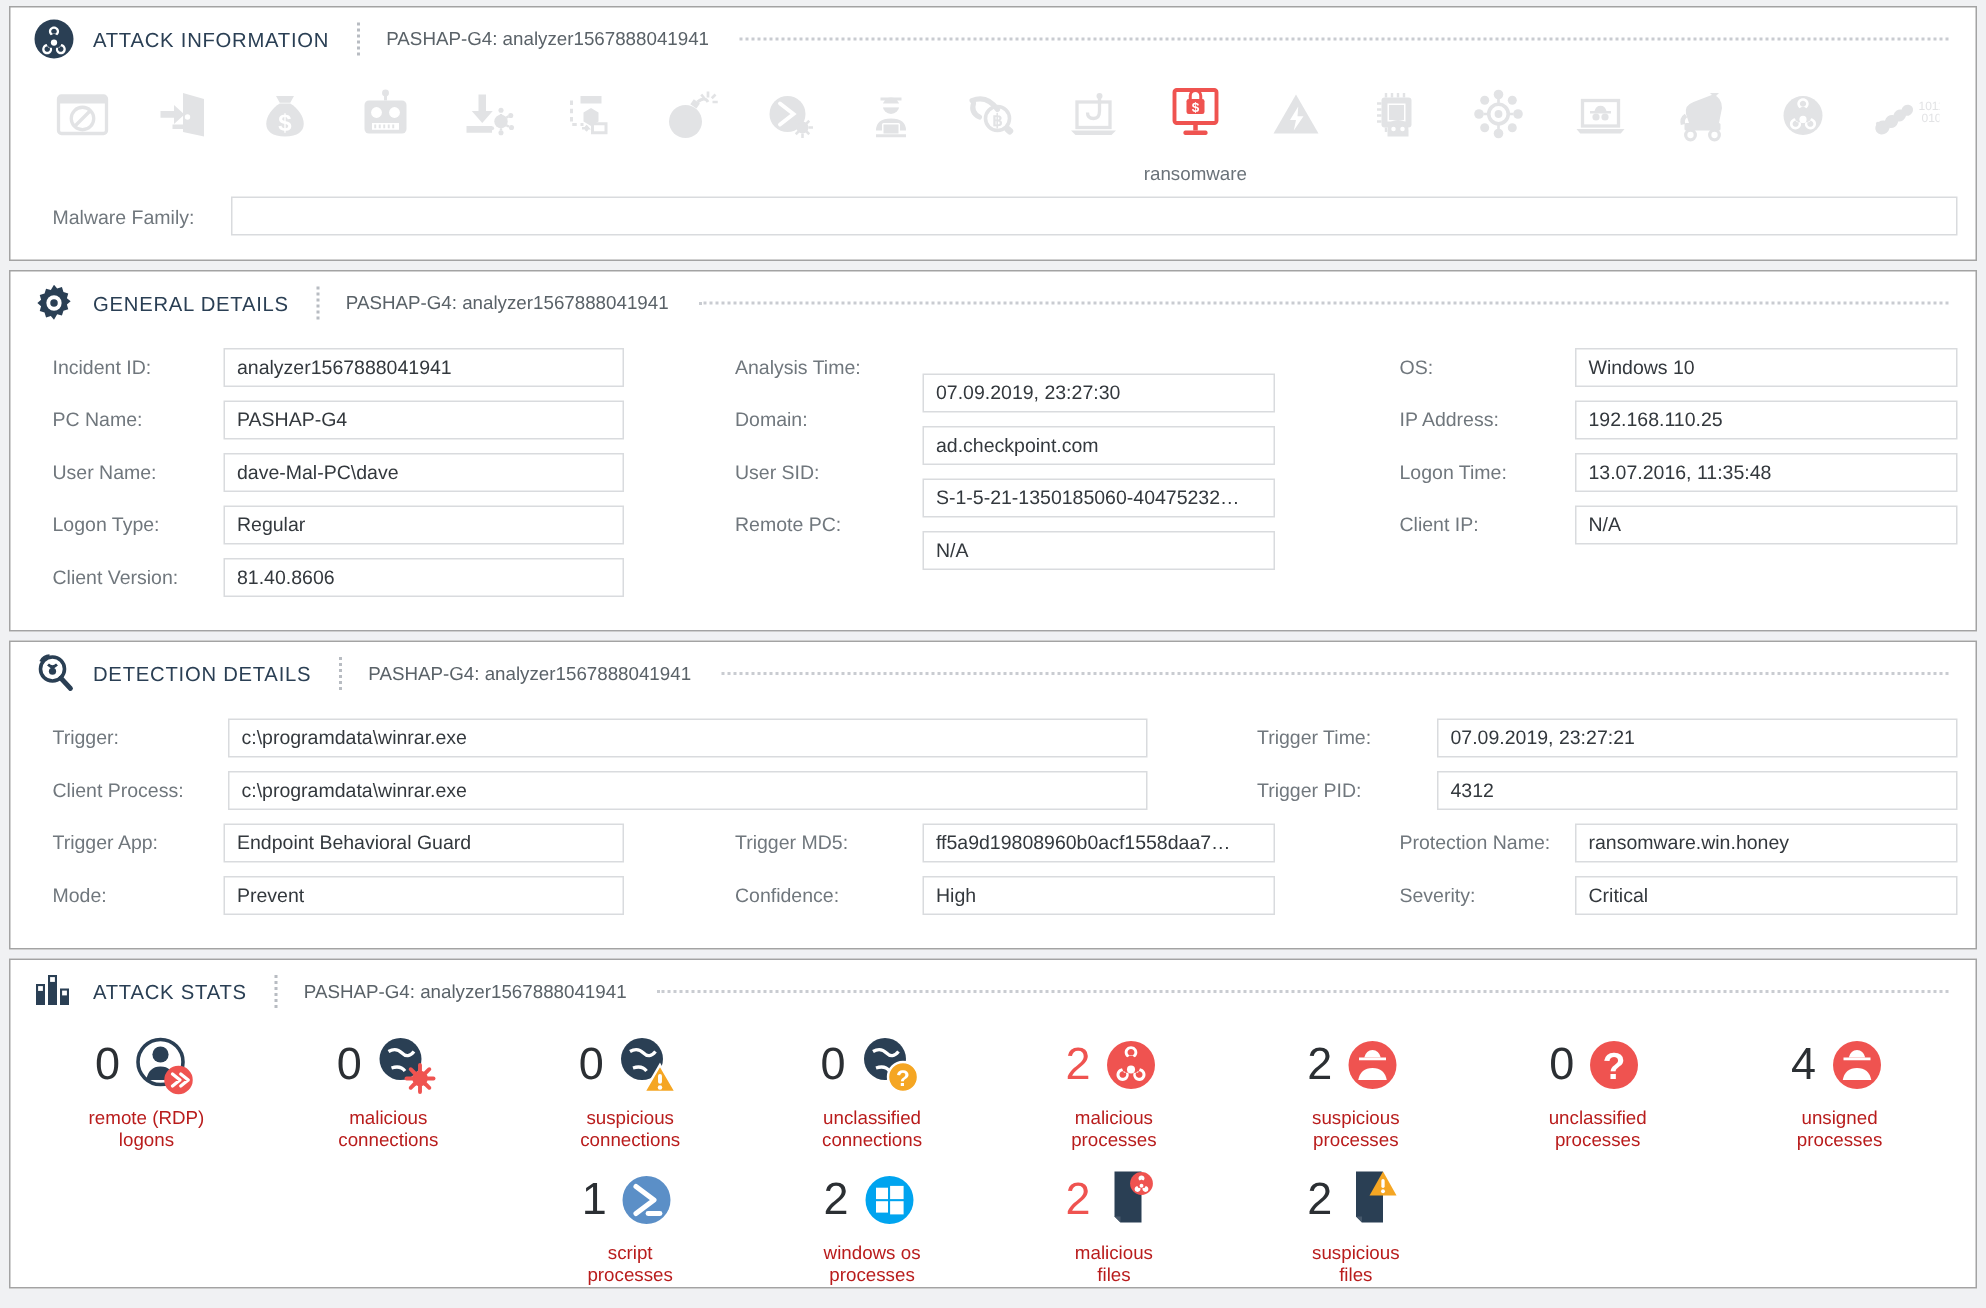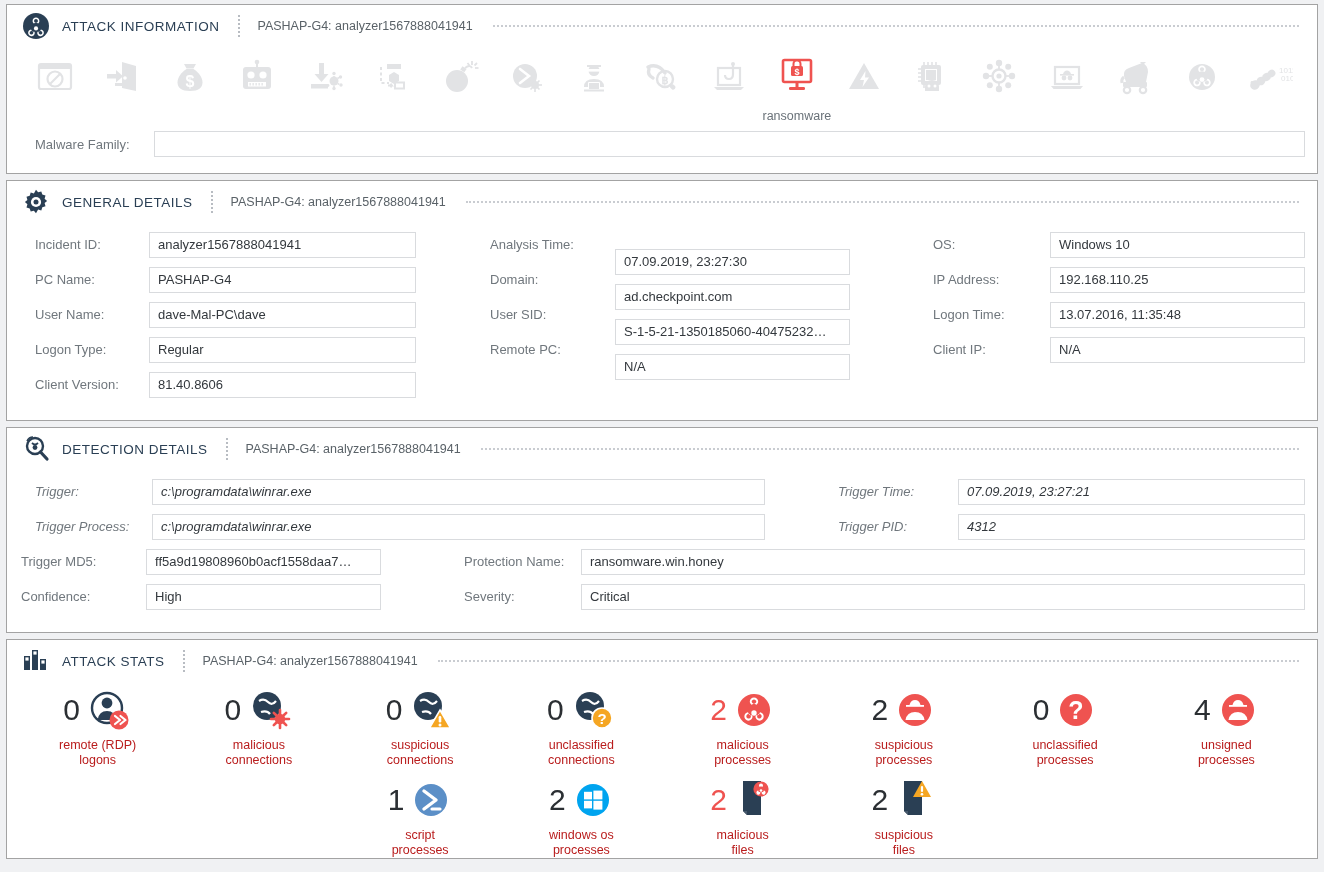--- a/index.html
+++ b/index.html
@@ -139,21 +139,21 @@
 
   .gd .col2 { flex: 0 0 443px; }
   .gd .col2 .flabel { width: 125px; flex: 0 0 125px; }
   .gd .col2 .fbox { width: 235px; flex: 0 0 235px; margin-top: 34px; }
 
   .gd .col3 { flex: 1 1 auto; }
   .gd .col3 .flabel { width: 117px; flex: 0 0 117px; }
   .gd .col3 .fbox { flex: 1 1 auto; }
 
   
-  .dd-top { display: flex; padding: 4px 12px 0 14px; font-style: italic; }
+  .dd-top { display: flex; padding: 4px 12px 0 14px; }
   .dd-top .left { flex: 0 0 817px; }
   .dd-top .left .flabel { width: 131px; flex: 0 0 131px; padding-left: 14px; }
   .dd-top .left .fbox { width: 613px; flex: 0 0 613px; }
   .dd-top .right { flex: 1 1 auto; }
   .dd-top .right .flabel { width: 120px; flex: 0 0 120px; }
   .dd-top .right .fbox { flex: 1 1 auto; }
 
   .dd-bot { display: flex; padding: 0 12px 18px 14px; }
   .dd-bot .c1 { flex: 0 0 469px; }
   .dd-bot .c1 .flabel { width: 128px; flex: 0 0 128px; padding-left: 14px; }
@@ -641,37 +641,47 @@
       <span class="sec-dots"></span>
     </div>
 
     <div class="dd-top">
       <div class="col left">
         <div class="frow">
           <span class="flabel">Trigger:</span>
           <div class="fbox">c:\programdata\winrar.exe</div>
         </div>
         <div class="frow">
-          <span class="flabel">Trigger Process:</span>
+          <span class="flabel">Client Process:</span>
           <div class="fbox">c:\programdata\winrar.exe</div>
         </div>
       </div>
       <div class="col right">
         <div class="frow">
           <span class="flabel">Trigger Time:</span>
           <div class="fbox">07.09.2019, 23:27:21</div>
         </div>
         <div class="frow">
           <span class="flabel">Trigger PID:</span>
           <div class="fbox">4312</div>
         </div>
       </div>
     </div>
 
     <div class="dd-bot">
+      <div class="col c1">
+        <div class="frow">
+          <span class="flabel">Trigger App:</span>
+          <div class="fbox">Endpoint Behavioral Guard</div>
+        </div>
+        <div class="frow">
+          <span class="flabel">Mode:</span>
+          <div class="fbox">Prevent</div>
+        </div>
+      </div>
       <div class="col c2">
         <div class="frow">
           <span class="flabel">Trigger MD5:</span>
           <div class="fbox">ff5a9d19808960b0acf1558daa7…</div>
         </div>
         <div class="frow">
           <span class="flabel">Confidence:</span>
           <div class="fbox">High</div>
         </div>
       </div>

